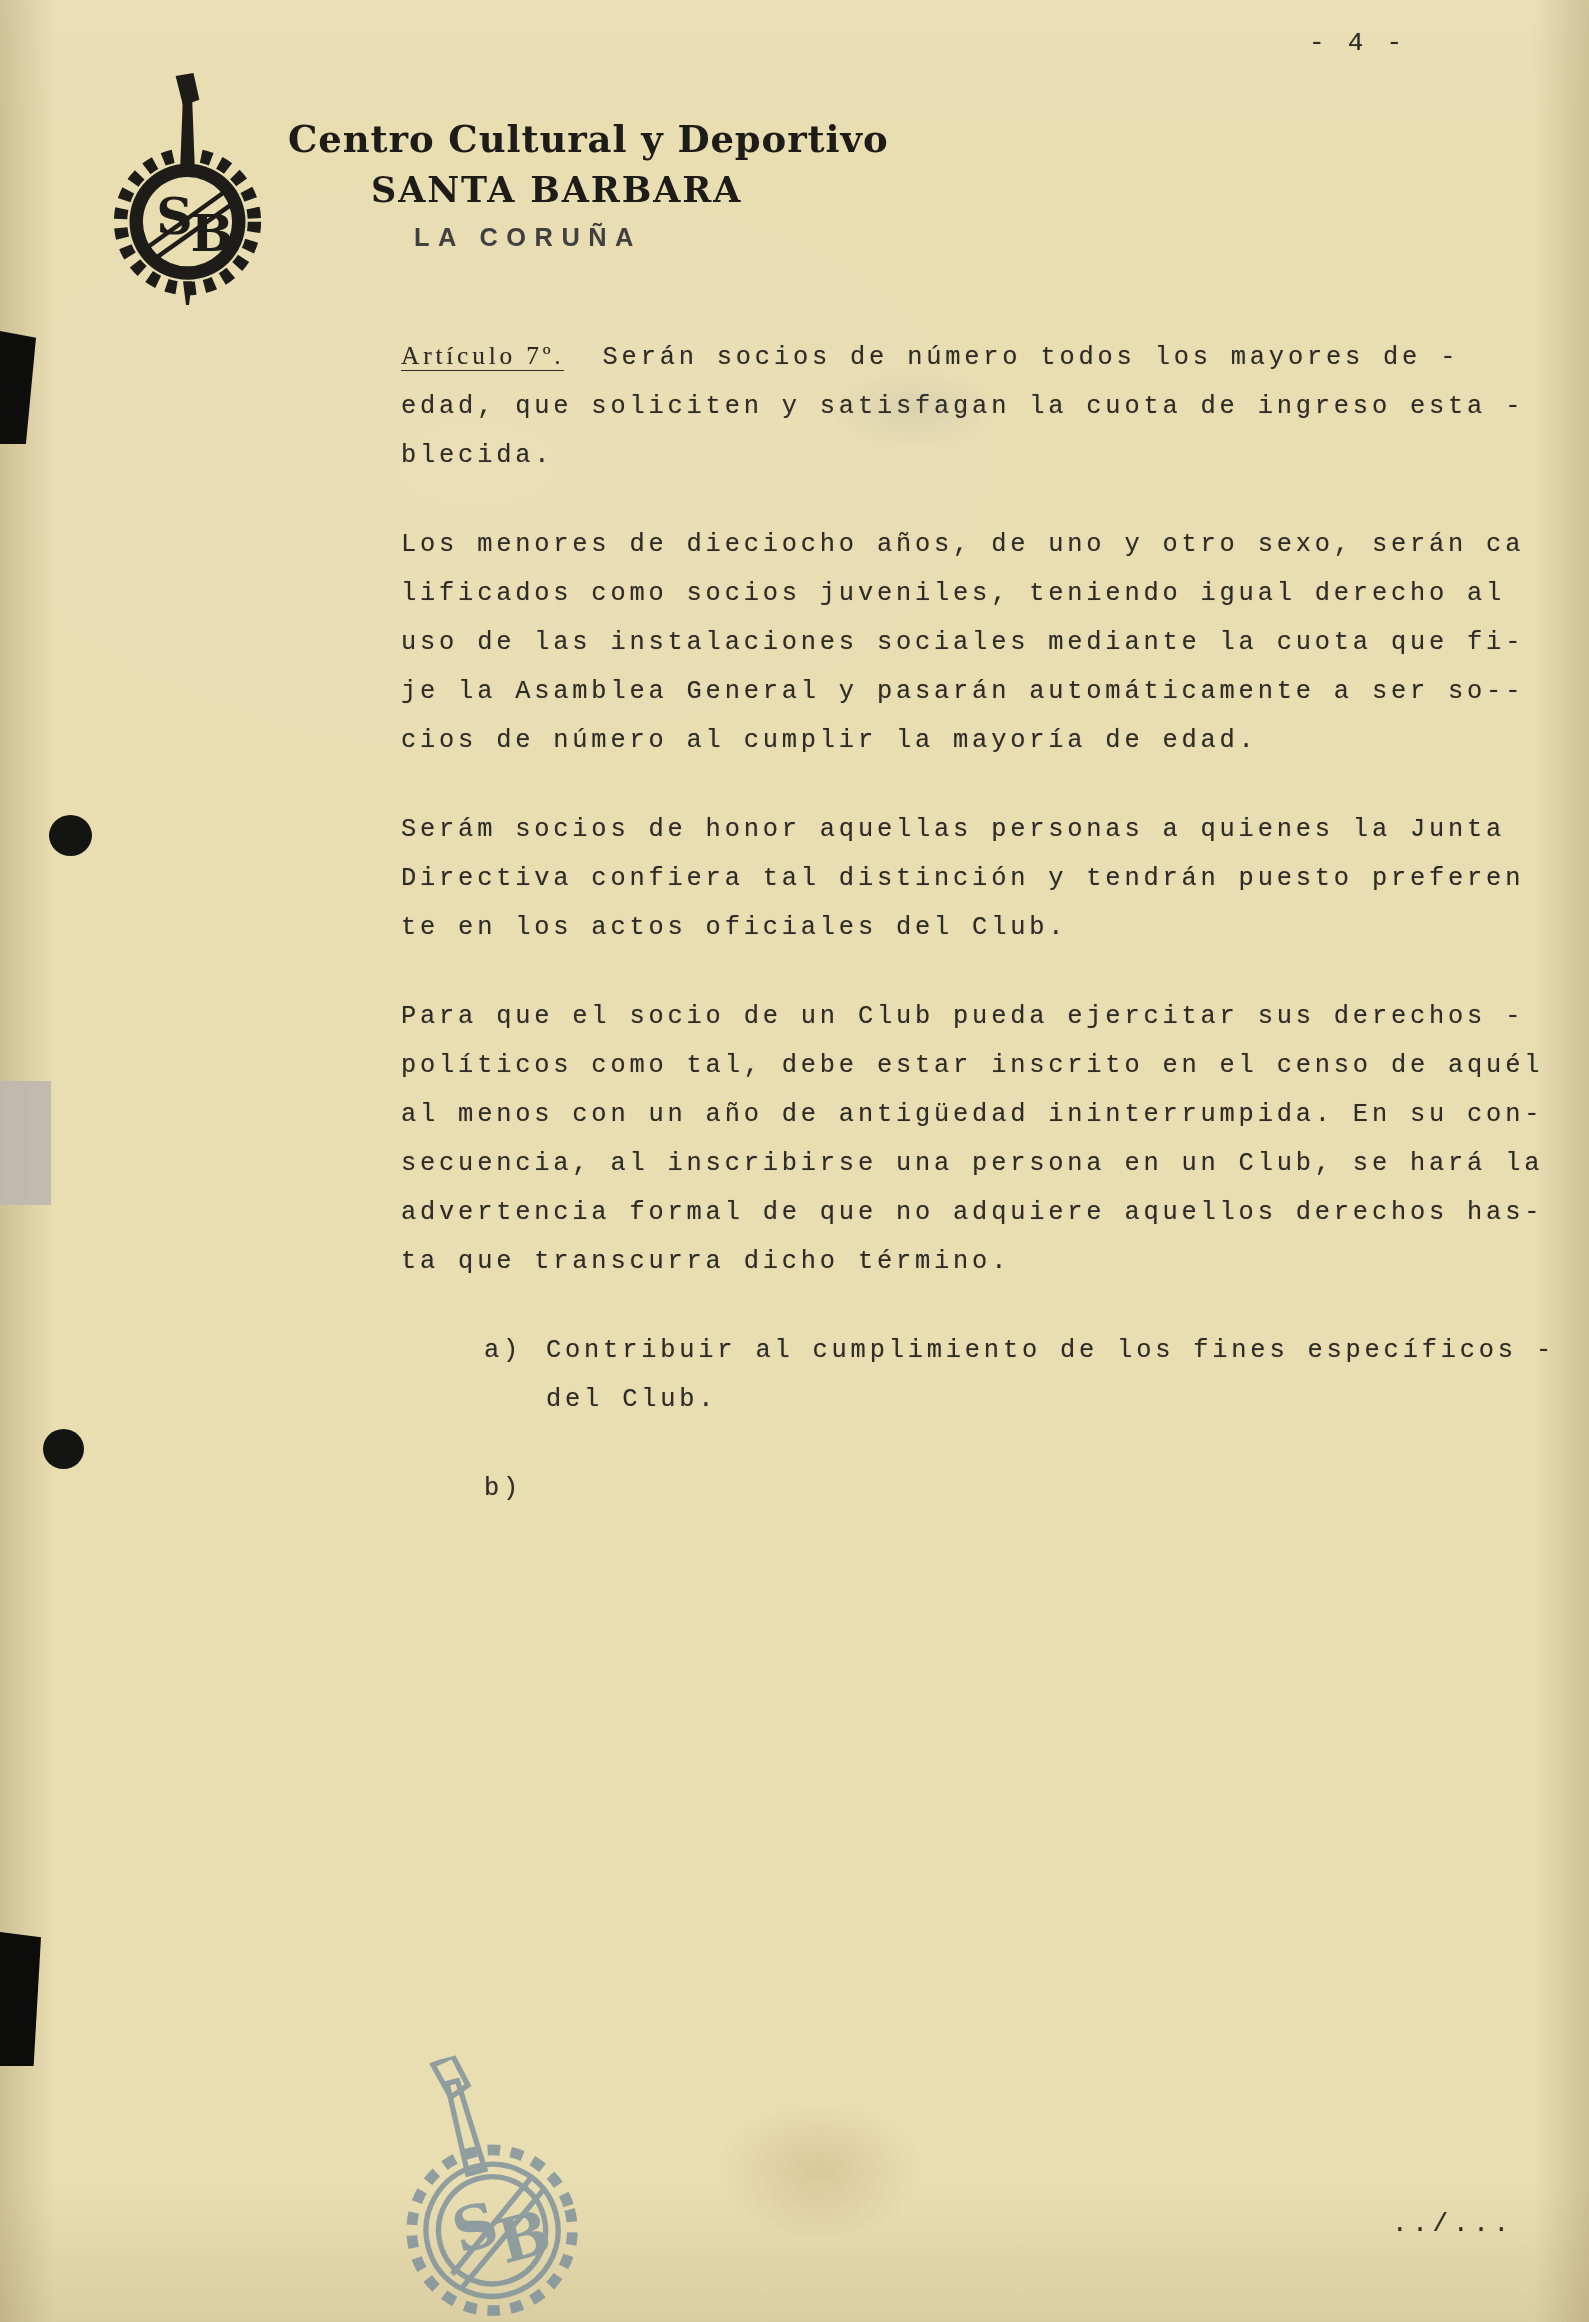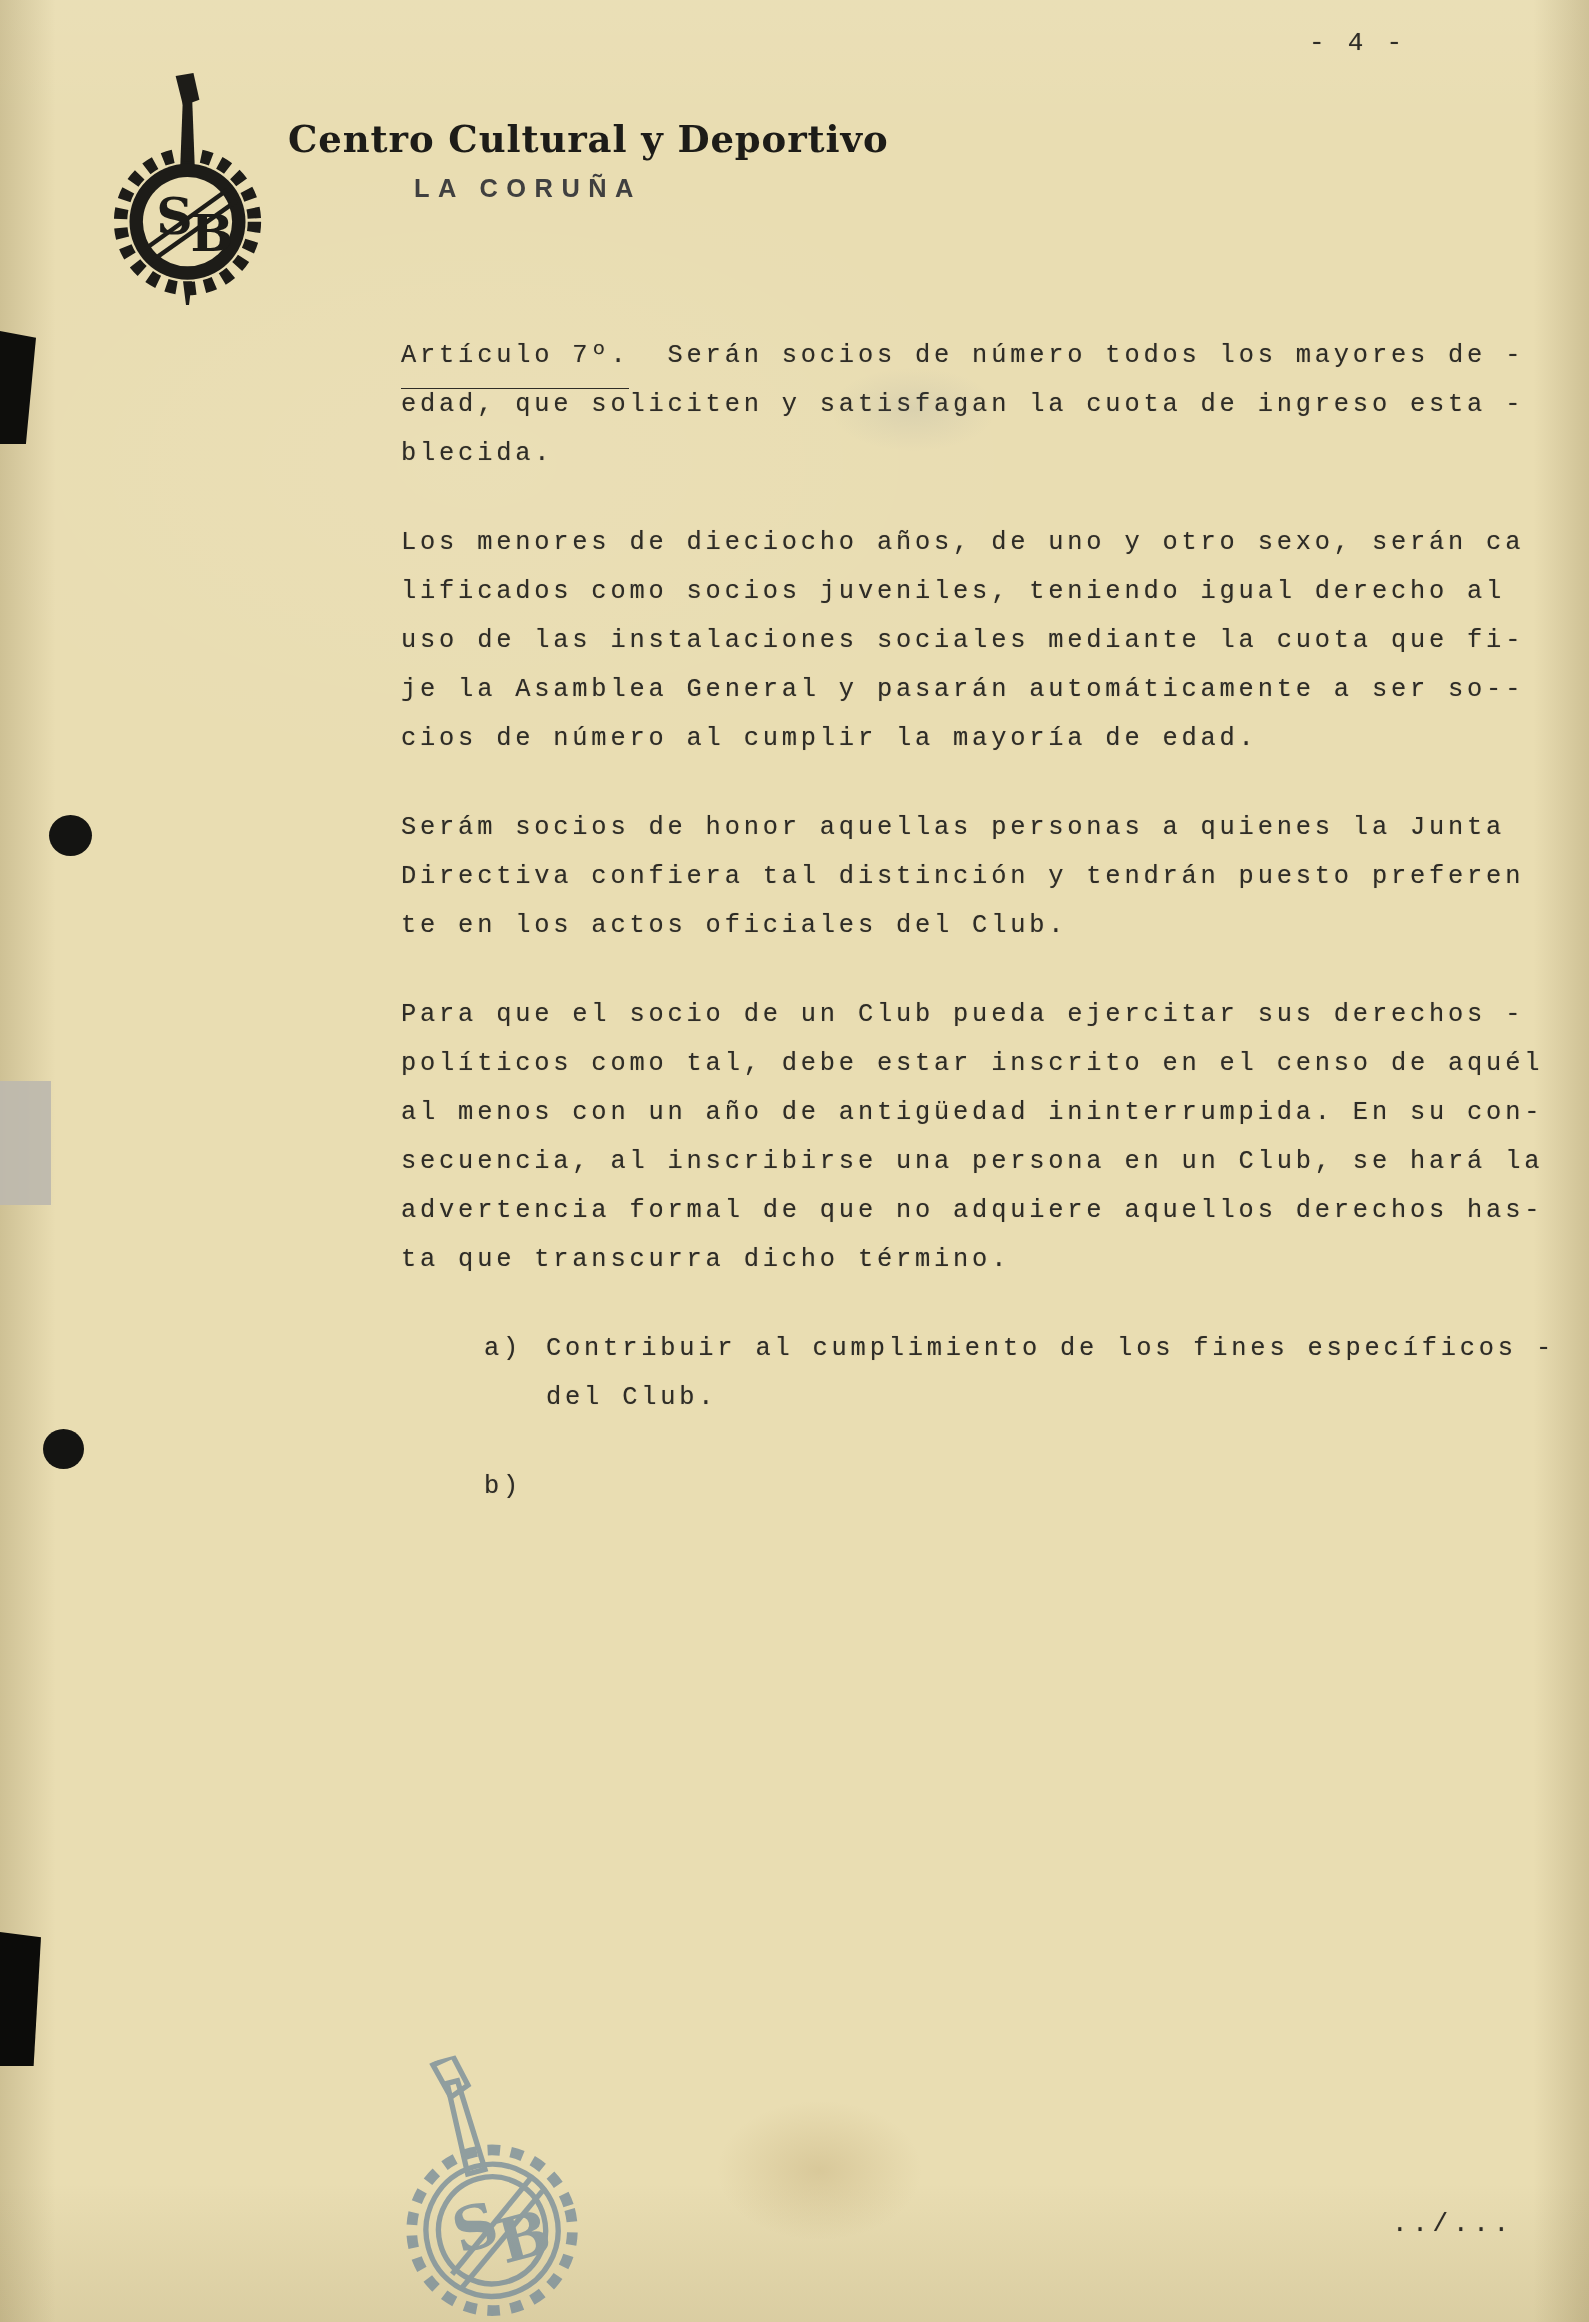--- a/index.html
+++ b/index.html
@@ -29,21 +29,21 @@
   .continuation { position:absolute; left:1392px; top:2200px; font-size:26px; letter-spacing:4.7px; }
 
   .logo { position:absolute; left:105px; top:73px; }
   .letterhead { position:absolute; left:288px; top:117px; color: var(--color-letterhead,#1d1c18); }
   .lh1 { font-family:"DejaVu Serif","Liberation Serif",serif; font-weight:700; font-size:37px; letter-spacing:0.9px; }
   .lh2 { font-family:"DejaVu Serif","Liberation Serif",serif; font-weight:700; font-size:35px; letter-spacing:1.9px; margin:7.5px 0 0 83px; }
   .lh3 { font-family:"Liberation Sans","DejaVu Sans",sans-serif; font-weight:700; font-size:25.4px; letter-spacing:8.5px; margin:13px 0 0 126px; color:#404040; }
 
   .doc-body { position:absolute; left:401px; top:331px; width:1163px; }
   .para { margin-bottom:40px; }
-  .u { border-bottom:1.9px solid var(--color-ink,#2e2c26); padding-bottom:18px; }
+  .u { border-bottom:1.9px solid var(--color-ink,#2e2c26); padding-bottom:1px;font-family:Liberation Serif, serif; }
   .list-item { display:flex; margin-bottom:40px; padding-left:83px; }
   .li-label { width:62px; flex:0 0 62px; }
   .li-text { flex:1; }
 
   
   .wedge-top { position:absolute; left:0; top:331px; width:36px; height:113px; background:#0e0e0c;
     clip-path:polygon(0 0, 100% 6%, 72% 100%, 0 100%); }
   .patch-gray { position:absolute; left:0; top:1081px; width:51px; height:124px; background:#bdb9ae; opacity:.92; }
   .block-bottom { position:absolute; left:0; top:1932px; width:41px; height:134px; background:#0c0c0a;
     clip-path:polygon(0 0, 100% 4%, 82% 100%, 0 100%); }
@@ -79,20 +79,21 @@
         <line x1="30" y1="127" x2="88" y2="86"></line>
       </g>
       <text x="34" y="108" font-family="DejaVu Serif, serif" font-size="34" font-weight="700" fill="#1d1c18">S</text>
       <text x="57" y="120" font-family="DejaVu Serif, serif" font-size="34" font-weight="700" fill="#1d1c18">B</text>
       <polygon points="52,140 58,140 56,156 54,156" fill="#1d1c18"></polygon>
     </svg>
   </div>
 
   <div class="letterhead">
     <div class="lh1">Centro Cultural y Deportivo</div>
+    <div class="lh2">SANTA BARBARA</div>
     <div class="lh3">LA CORUÑA</div>
   </div>
 
   <div class="doc-body">
     <p class="typewriter para"><span class="u">Artículo 7º.</span><span>  Serán socios de número todos los mayores de -
 edad, que soliciten y satisfagan la cuota de ingreso esta -
 blecida.</span></p>
 
     <p class="typewriter para">Los menores de dieciocho años, de uno y otro sexo, serán ca
 lificados como socios juveniles, teniendo igual derecho al

